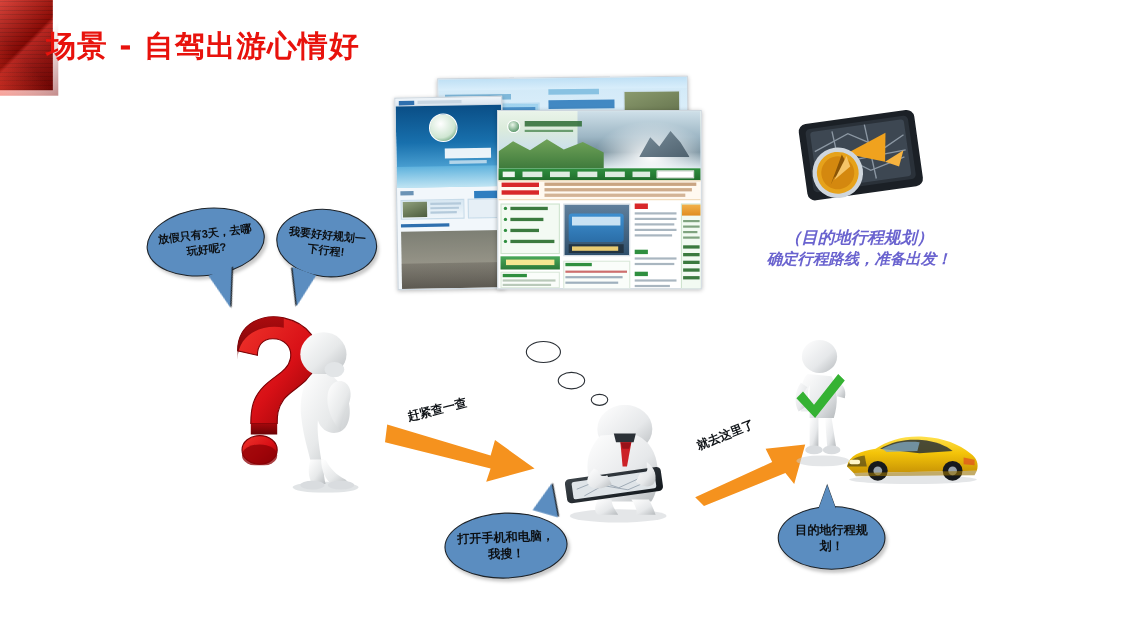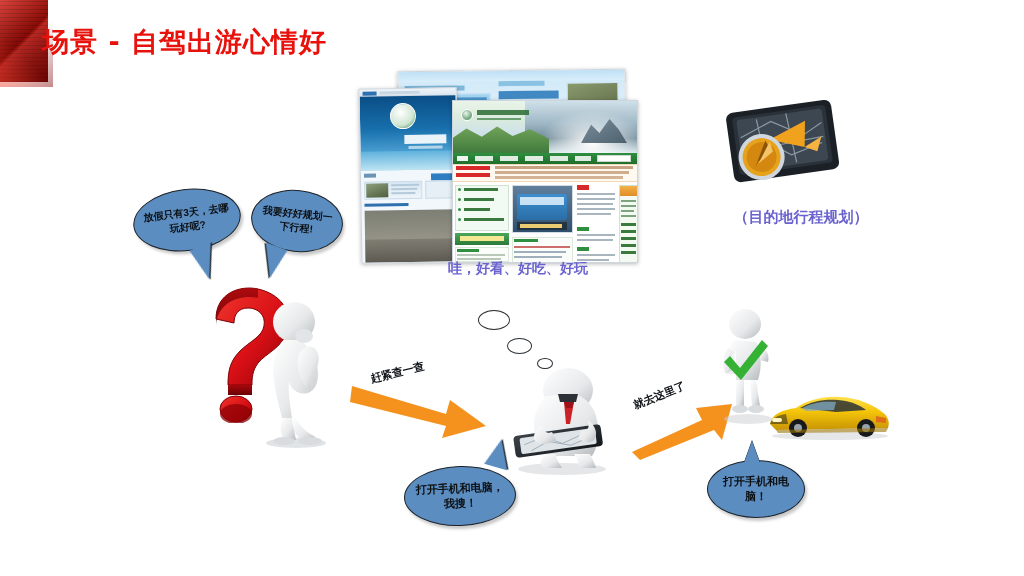--- a/index.html
+++ b/index.html
@@ -46,21 +46,21 @@
                background:#f2f7fb; }
 
   
   .shot-main { left:452px; top:100px; width:186px; height:163px; background:#ffffff; }
 
   
   .caption { position:absolute; text-align:center; color:#6a63cf; font-weight:bold;
              line-height:1.25; white-space:nowrap; }
   .cap-mid { left:418px; top:260px; width:200px; font-size:15px; }
   .cap-mid .l2 { font-size:14px; }
-  .cap-right { left:672px; top:208px; width:258px; font-size:15px; }
+  .cap-right { left:652px; top:208px; width:258px; font-size:15px;font-style:italic; }
   .cap-right .l2 { font-size:14px; }
 
   
   .bubble { position:absolute; background:#5b8dc0; border:1.6px solid #1d2329;
             border-radius:50%/50%; display:flex; align-items:center; justify-content:center;
             text-align:center; color:#0c0f12; font-weight:bold;
             box-shadow:2px 3px 3px rgba(0,0,0,.22); }
   .bubble span { display:block; padding:0 8px; }
   .tail { position:absolute; width:0; height:0; }
 
@@ -220,24 +220,24 @@
     <div style="position:absolute;left:168px;top:109px;width:13px;height:2px;background:#7fa37f;"></div>
     <div style="position:absolute;left:168px;top:114px;width:15px;height:2px;background:#7fa37f;"></div>
     <div style="position:absolute;left:168px;top:122px;width:15px;height:3px;background:#3b7a3f;"></div>
     <div style="position:absolute;left:168px;top:129px;width:15px;height:3px;background:#3b7a3f;"></div>
     <div style="position:absolute;left:168px;top:136px;width:15px;height:3px;background:#3b7a3f;"></div>
     <div style="position:absolute;left:168px;top:143px;width:15px;height:3px;background:#3b7a3f;"></div>
     <div style="position:absolute;left:168px;top:150px;width:15px;height:3px;background:#3b7a3f;"></div>
   </div>
 
   <div class="caption cap-mid">
-    <div class="l2">哇，好看、好吃、好玩</div>
   </div>
   <div class="caption cap-right">
     <div>（目的地行程规划）</div>
+    <div class="l2">确定行程路线，准备出发！</div>
   </div>
 
   <div class="gps">
     <svg width="142" height="92" viewBox="0 0 142 92">
       <g transform="rotate(-8 71 46)">
         <rect x="18" y="8" width="106" height="70" rx="7" fill="#1b2026"></rect>
         <rect x="24" y="13" width="94" height="58" rx="4" fill="#2a3139"></rect>
         <rect x="28" y="16" width="86" height="52" rx="3" fill="#3d4752"></rect>
         <g stroke="#9aa6b2" stroke-width="1.2" fill="none" opacity="0.85">
           <path d="M30 34 L62 22 L92 40 L112 30"></path>
@@ -401,17 +401,17 @@
       <path d="M110 28 L120 30 L120 35 L110 34 Z" fill="#e05a1e" opacity=".8"></path>
       <circle cx="32" cy="40" r="9" fill="#17191c"></circle>
       <circle cx="32" cy="40" r="4" fill="#9aa3ab"></circle>
       <circle cx="100" cy="40" r="9" fill="#17191c"></circle>
       <circle cx="100" cy="40" r="4" fill="#9aa3ab"></circle>
       <path d="M10 42 L122 40 L120 44 L12 45 Z" fill="#9a7304" opacity=".6"></path>
     </svg>
   </div>
 
   <div class="bubble b4">
-    <span>打开手机和电脑！</span>
+    <span>目的地行程规划！</span>
     <i class="tail"></i>
   </div>
 
 </div>
 
 </body></html>

